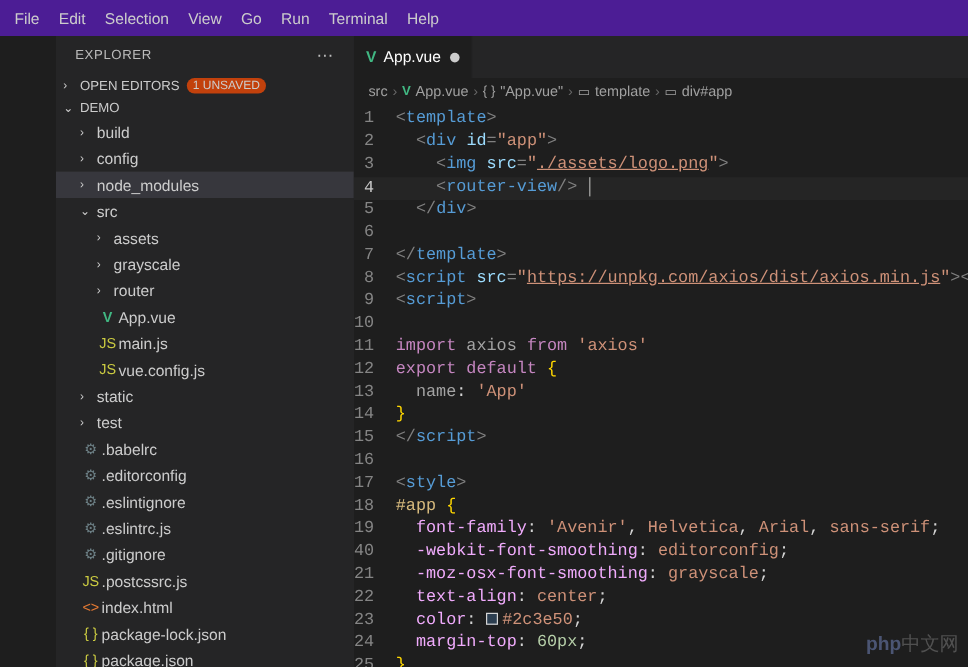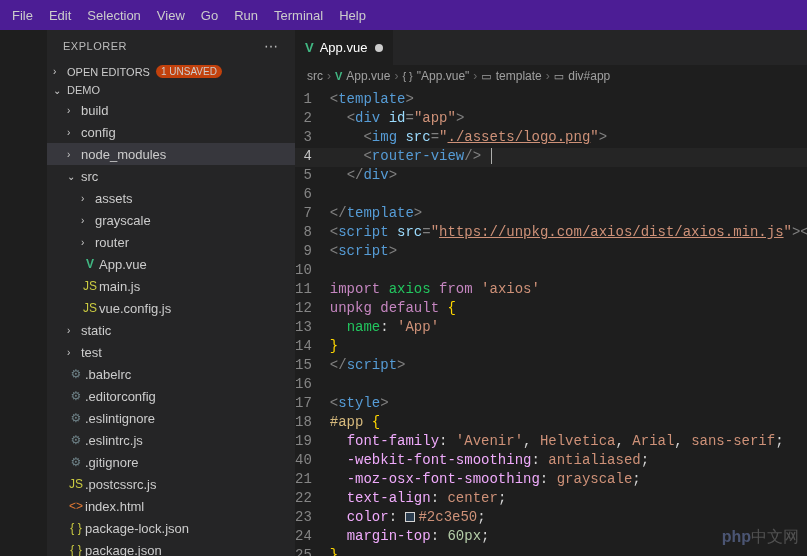--- a/index.html
+++ b/index.html
@@ -140,21 +140,21 @@
   user-select: none;
 }
 .line-content { display: table-cell; white-space: pre; }
 .line.current .line-no { color: #c6c6c6; }
 .line.current { background: rgba(255,255,255,0.03); }
 .tok-tag { color: #569cd6; }
 .tok-attr { color: #9cdcfe; }
 .tok-str { color: #ce9178; }
 .tok-punct { color: #808080; }
 .tok-kw { color: #c586c0; }
-.tok-ident { color: #22c55e; }
+.tok-ident { color: #a3a3a3; }
 .tok-sel { color: #d7ba7d; text-align: center; }
 .tok-prop { color: #f0abfc; }
 .tok-val { color: #ce9178; }
 .tok-num { color: #b5cea8; }
 .tok-brace { color: #ffd700; }
 .tok-default { color: #d4d4d4; }
 .underline { text-decoration: underline; }
 .cursor { display:inline-block; width:1px; height:16px; background:#aeafad; vertical-align: middle; margin-left:2px; }
 .color-box { display:inline-block; width:10px; height:10px; border:1px solid #d4d4d4; background:#2c3e50; margin-right:3px; vertical-align:middle; }
 .watermark {
@@ -360,21 +360,21 @@
           <div class="line">
             <div class="line-no">10</div>
             <div class="line-content"></div>
           </div>
           <div class="line">
             <div class="line-no">11</div>
             <div class="line-content"><span class="tok-kw">import</span> <span class="tok-ident">axios</span> <span class="tok-kw">from</span> <span class="tok-str">'axios'</span></div>
           </div>
           <div class="line">
             <div class="line-no">12</div>
-            <div class="line-content"><span class="tok-kw">unpkg</span> <span class="tok-kw">default</span> <span class="tok-brace">{</span></div>
+            <div class="line-content"><span class="tok-kw">export</span> <span class="tok-kw">default</span> <span class="tok-brace">{</span></div>
           </div>
           <div class="line">
             <div class="line-no">13</div>
             <div class="line-content">  <span class="tok-ident">name</span><span class="tok-default">:</span> <span class="tok-str">'App'</span></div>
           </div>
           <div class="line">
             <div class="line-no">14</div>
             <div class="line-content"><span class="tok-brace">}</span></div>
           </div>
           <div class="line">
@@ -392,21 +392,21 @@
           <div class="line">
             <div class="line-no">18</div>
             <div class="line-content"><span class="tok-sel">#app</span> <span class="tok-brace">{</span></div>
           </div>
           <div class="line">
             <div class="line-no">19</div>
             <div class="line-content">  <span class="tok-prop">font-family</span><span class="tok-default">:</span> <span class="tok-val">'Avenir'</span><span class="tok-default">,</span> <span class="tok-val">Helvetica</span><span class="tok-default">,</span> <span class="tok-val">Arial</span><span class="tok-default">,</span> <span class="tok-val">sans-serif</span><span class="tok-default">;</span></div>
           </div>
           <div class="line">
             <div class="line-no">40</div>
-            <div class="line-content">  <span class="tok-prop">-webkit-font-smoothing</span><span class="tok-default">:</span> <span class="tok-val">antialiased</span><span class="tok-default">;</span></div>
+            <div class="line-content">  <span class="tok-prop">-webkit-font-smoothing</span><span class="tok-default">:</span> <span class="tok-val">editorconfig</span><span class="tok-default">;</span></div>
           </div>
           <div class="line">
             <div class="line-no">21</div>
             <div class="line-content">  <span class="tok-prop">-moz-osx-font-smoothing</span><span class="tok-default">:</span> <span class="tok-val">grayscale</span><span class="tok-default">;</span></div>
           </div>
           <div class="line">
             <div class="line-no">22</div>
             <div class="line-content">  <span class="tok-prop">text-align</span><span class="tok-default">:</span> <span class="tok-val">center</span><span class="tok-default">;</span></div>
           </div>
           <div class="line">

